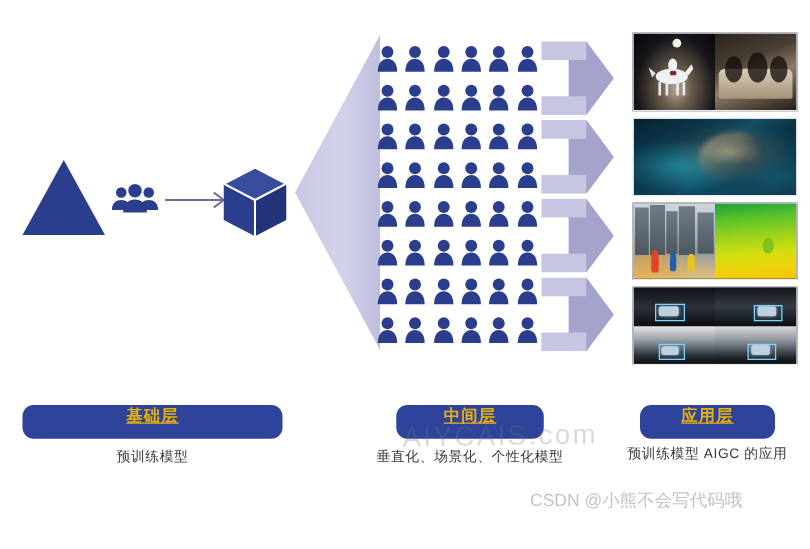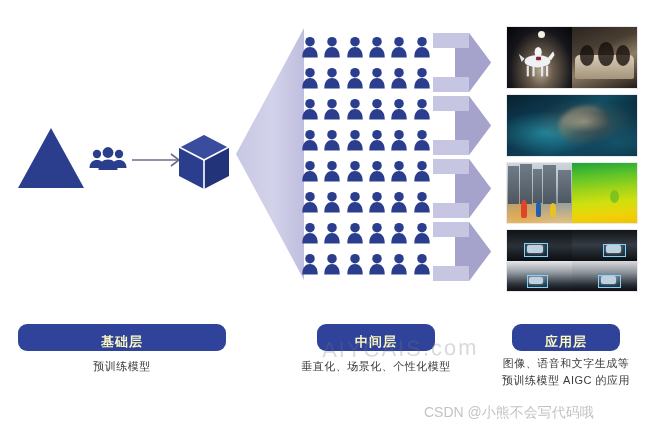--- a/index.html
+++ b/index.html
@@ -196,30 +196,31 @@
     box-shadow: 0 0 3px rgba(180,200,230,0.6);
   }
   .t4-box {
     position: absolute; border: 1px solid #7fd4ff; background: rgba(70,170,230,0.12);
   }
 
   
   .pill {
     position: absolute;
     background: var(--pill-blue);
-    color: #fef9c3;
+    color: #eab308;
     border-radius: 9px;
     display: flex;
-    align-items: flex-end;
+    align-items: flex-start;
     justify-content: center;
     font-size: 13px;
     font-weight: bold;
     letter-spacing: 1px;
     height: 27px;
     box-sizing: border-box;
+    text-decoration: underline;
   }
   .pill-base { left: 18px;  top: 324px; width: 208px; }
   .pill-mid  { left: 317px; top: 324px; width: 118px; }
   .pill-app  { left: 512px; top: 324px; width: 108px; }
 
   .caption {
     position: absolute;
     font-size: 11px;
     color: #3a3a3a;
     text-align: center;
@@ -235,21 +236,21 @@
     position: absolute;
     color: rgba(120,120,130,0.28);
     font-size: 22px;
     letter-spacing: 2px;
     pointer-events: none;
     white-space: nowrap;
     user-select: none;
   }
   .wm-mid { left: 322px; top: 336px; transform: rotate(-1deg); }
   .wm-bot {
-    left: 424px; top: 404px;
+    left: 424px; top: 392px;
     font-size: 14px;
     color: rgba(110,110,120,0.42);
     letter-spacing: 0px;
   }
 </style>
 </head>
 <body>
 
 <div id="canvas" style="--deep-blue: #2B3E8E; --pill-blue: #2E4399; background: rgb(255, 255, 255);">
 
@@ -696,20 +697,19 @@
   <div class="pill pill-app">
     <span>应用层</span>
   </div>
   <div class="pill pill-mid">
     <span>中间层</span>
   </div>
 
   <div class="caption cap-mid">垂直化、场景化、个性化模型</div>
   <div class="caption cap-base">预训练模型</div>
   <div class="caption cap-app">
-    <div>图像、语音和文字生成等</div>
     <div>预训练模型 AIGC 的应用</div>
   </div>
 
   <div class="wm wm-mid">AIYCAIS.com</div>
   <div class="wm wm-bot">CSDN @小熊不会写代码哦</div>
 
 </div>
 
 </body></html>

